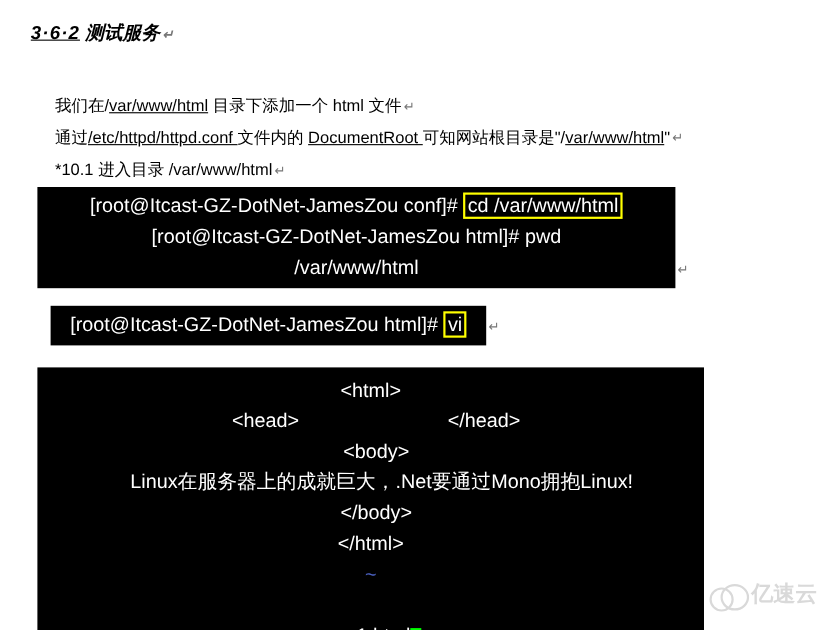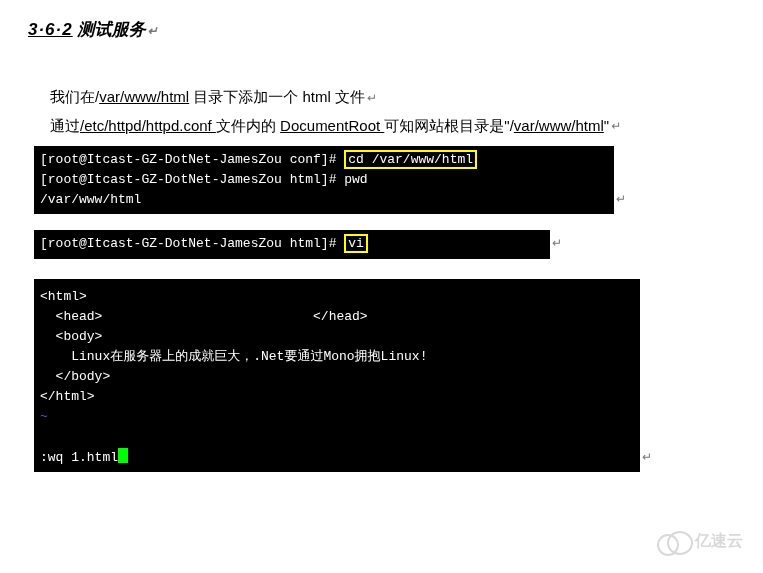--- a/index.html
+++ b/index.html
@@ -19,46 +19,47 @@
       font-size: 17px;
       margin-bottom: 42px;
     }
     .section-title .num { letter-spacing: 1px; text-decoration: underline; }
     .para { margin-left: 22px; line-height: 1.9; }
     .underline { text-decoration: underline; }
     .step { margin-left: 22px; margin-top: 5px; font-size: 15px; }
     .terminal {
       background: #000;
       color: #fff;
-      font-family: Liberation Mono, monospace;
-      font-size: 13px;
+      font-family: Liberation Sans, sans-serif;
+      font-size: 18px;
       line-height: 1.55;
       padding: 4px 6px;
       margin-top: 6px;
       display: inline-block;
       white-space: pre;
+      text-align: center;
     }
     .term1 { margin-left: 6px; width: 580px; }
-    .term2 { margin-left: 6px; width: 516px; }
+    .term2 { margin-left: 18px; width: 396px; }
     .term3 { margin-left: 6px; width: 606px; padding: 8px 6px 4px; }
     .hi-box { border: 2px solid #ff0; background: #000; padding: 0 2px; }
     .cursor-green { background: #0f0; display:inline-block; width:10px; height:15px; vertical-align:-2px;}
     .tilde { color:#4a60bf; }
     .marker { color:#777; font-size:12px; display:inline-block; vertical-align:middle; margin-left:2px;}
     .step-10-2 { margin-top: 8px; margin-left:22px; }
     .step-10-3 { margin-top: 12px; margin-left:22px; }
     .watermark {
       position: absolute;
       bottom: 20px;
       right: 20px;
       color: #d9d9d9;
-      font-size: 16px;
+      font-size: 20px;
       font-weight: bold;
       display: flex;
-      align-items: flex-start;
+      align-items: flex-end;
       gap: 4px;
     }
     .wm-cloud {
       width: 34px; height: 22px;
       position: relative;
     }
     .wm-cloud::before, .wm-cloud::after {
       content:"";
       position:absolute;
       border:2px solid #d9d9d9;
@@ -78,20 +79,23 @@
 
   <div class="para">
     <div>
       <span>我们在/</span><span class="underline">var/www/html</span><span> 目录下添加一个 html 文件</span><span class="marker">↵</span>
     </div>
     <div>
       <span>通过</span><span class="underline">/etc/httpd/httpd.conf </span><span>文件内的 </span><span class="underline">DocumentRoot </span><span>可知网站根目录是"/</span><span class="underline">var/www/html</span><span>"</span><span class="marker">↵</span>
     </div>
   </div>
 
+  <div class="step">
+    <span>*10.1</span><span>  进入目录  /var/www/html</span><span class="marker">↵</span>
+  </div>
 
   <div>
     <span class="terminal term1"><span>[root@Itcast-GZ-DotNet-JamesZou conf]# </span><span class="hi-box">cd /var/www/html</span>
 <span>[root@Itcast-GZ-DotNet-JamesZou html]# pwd</span>
 <span>/var/www/html</span></span><span class="marker">↵</span>
   </div>
 
 
   <div style="height:10px;"></div>
 

